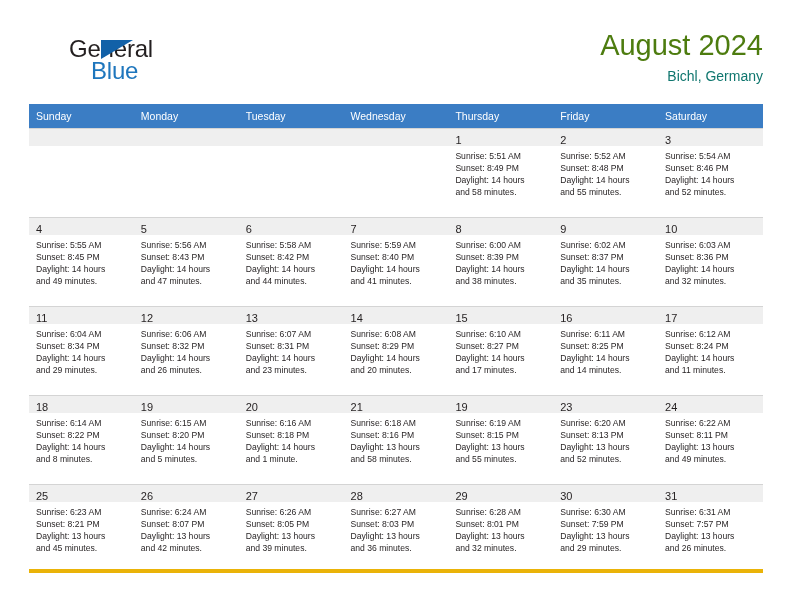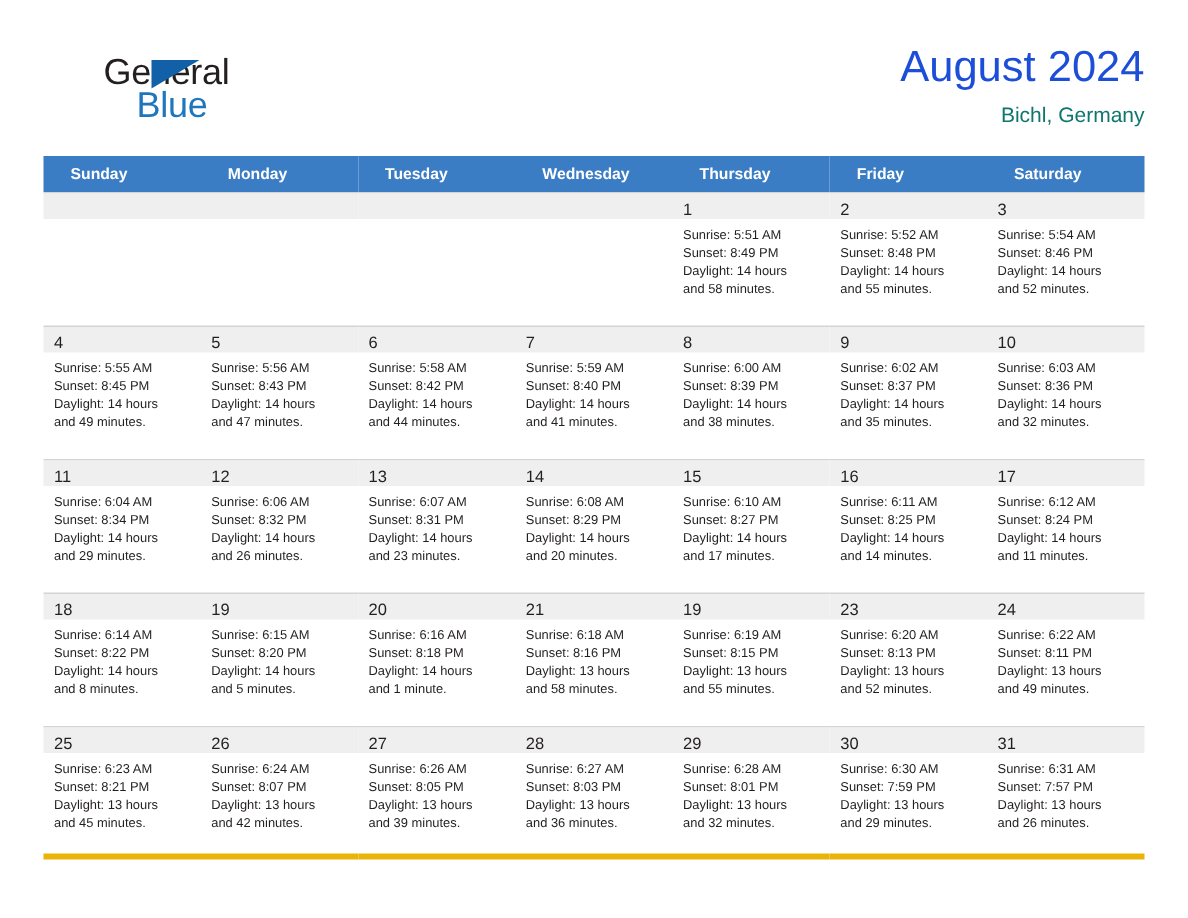--- a/index.html
+++ b/index.html
@@ -67,21 +67,21 @@
 
   .title-wrap {
     position: absolute;
     right: 0;
     top: 0;
     text-align: right;
   }
   .month-title {
     font-size: 29px;
     font-weight: normal;
-    color: #1d4ed8;
+    color: #4d7c0f;
     line-height: 34px;
     letter-spacing: 0px;
   }
   .location {
     font-size: 14px;
     color: #0f766e;
     line-height: 20px;
     margin-top: 4px;
   }
 
@@ -91,23 +91,23 @@
     left: 29px;
     top: 104px;
     width: 734px;
     border-collapse: collapse;
     table-layout: fixed;
   }
   .calendar th {
     background: #3b7dc4;
     color: #ffffff;
     font-size: 10.5px;
-    font-weight: bold;
+    font-weight: normal;
     text-align: left;
-    padding: 6px 0 6px 18px;
+    padding: 6px 0 6px 7px;
     height: 11px;
     border: none;
   }
   .calendar td {
     vertical-align: top;
     padding: 0;
     border: none;
     width: 104.85px;
     height: 89px;
   }

